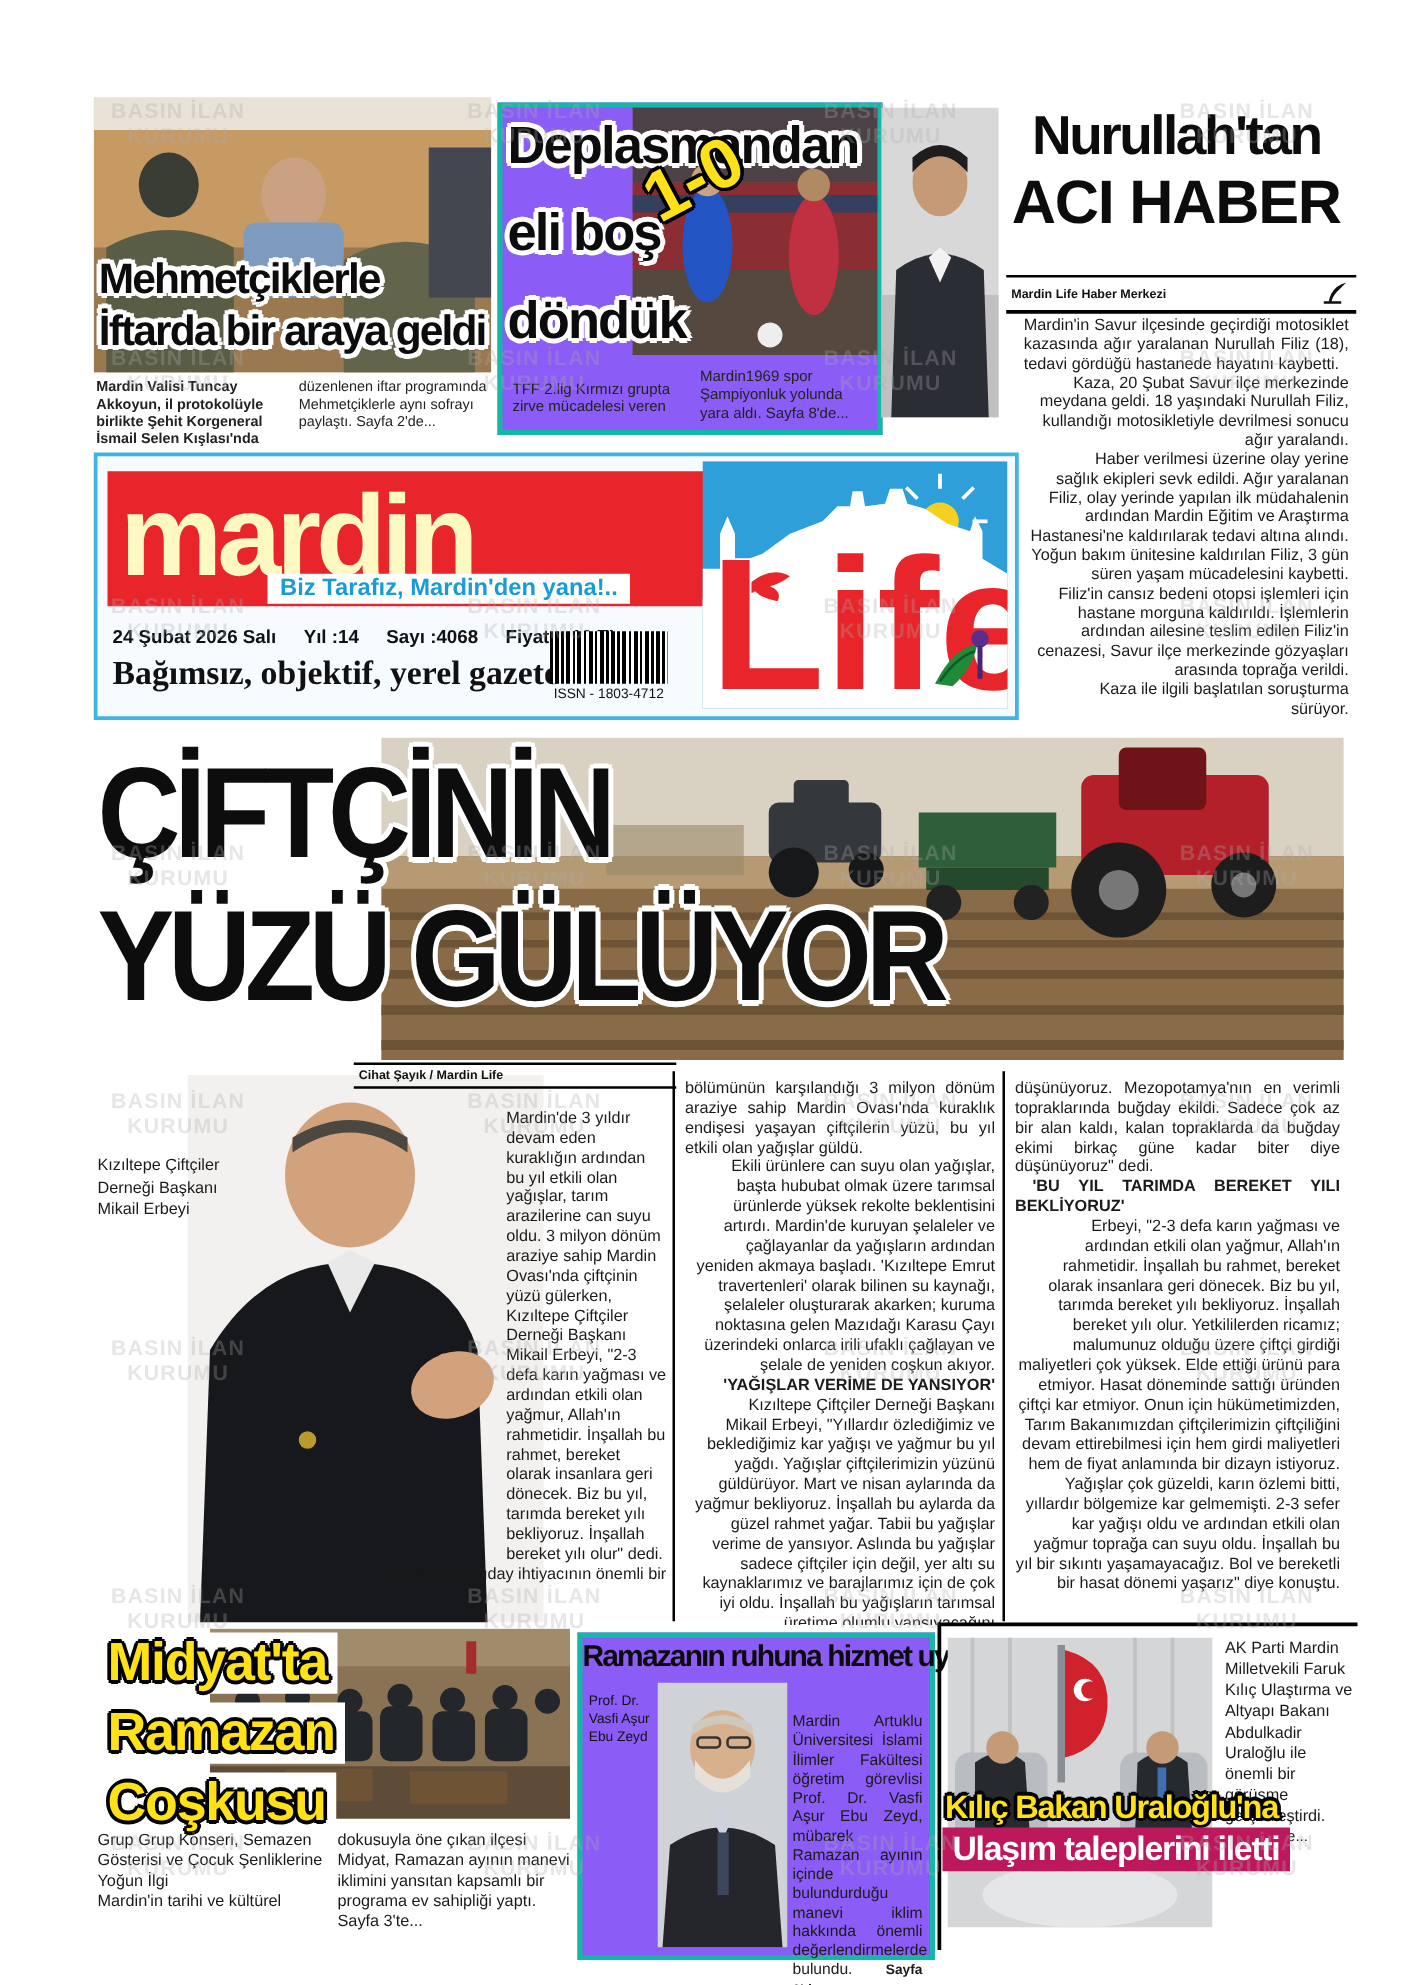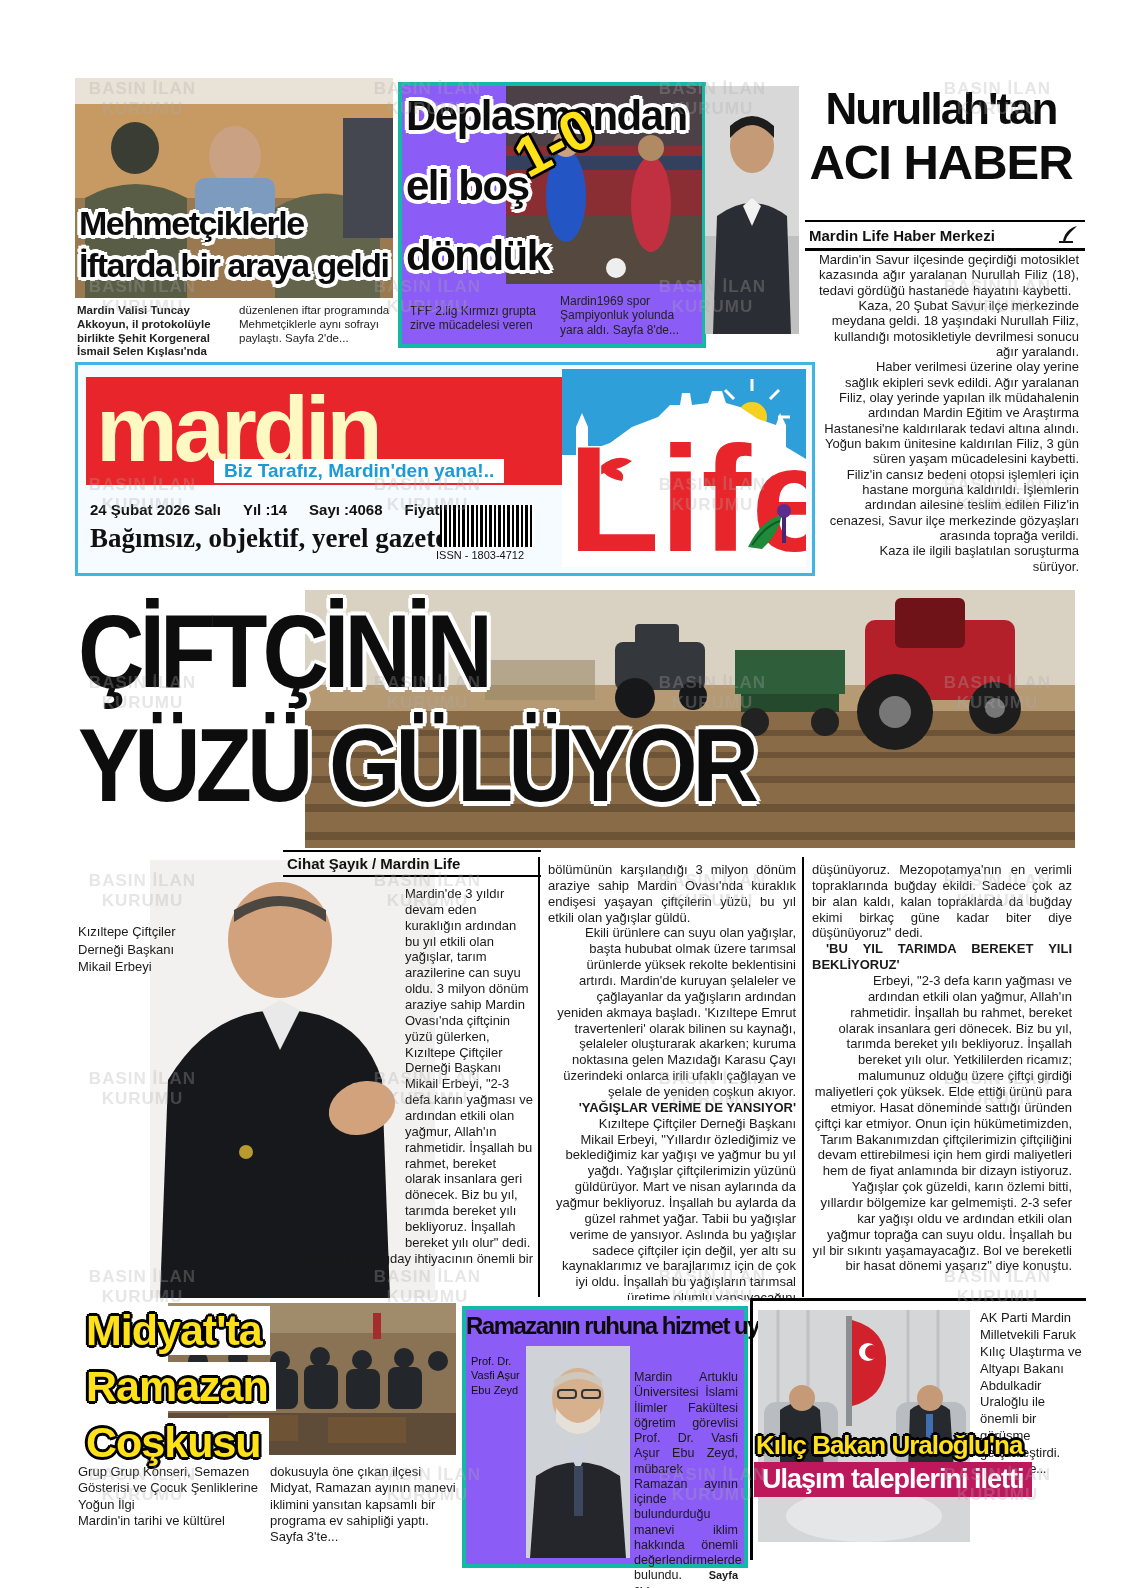--- a/index.html
+++ b/index.html
@@ -15,21 +15,21 @@
   
   .ob{color:#ffe11a;font-weight:bold;
       text-shadow:3px 0 0 #000,-3px 0 0 #000,0 3px 0 #000,0 -3px 0 #000,
       2px 2px 0 #000,-2px 2px 0 #000,2px -2px 0 #000,-2px -2px 0 #000;}
   .caption{font-size:11.5px;line-height:1.2;color:#222;}
   .body-txt{font-size:13px;line-height:1.22;color:#1a1a1a;}
   .body-txt p{margin:0;}
   .ind{text-indent:20px;text-align:right;}
   .subhead{font-weight:bold;}
   .byline-bar{border-top:2px solid #000;border-bottom:3px solid #000;
-      font-weight:bold;font-size:15px;display:flex;align-items:center;
+      font-weight:bold;font-size:10px;display:flex;align-items:center;
       justify-content:space-between;padding:3px 4px;}
   .vrule{background:#000;width:2px;}
   .big-hl{font-weight:bold;font-size:92px;letter-spacing:-5px;color:#0d0d0d;
       transform:scaleY(1.12);transform-origin:top left;white-space:nowrap;}
   .wm-layer{position:absolute;inset:0;display:flex;flex-wrap:wrap;z-index:60;
       pointer-events:none;align-content:flex-start;}
   .wm-cell{width:25%;height:198px;display:flex;align-items:center;justify-content:center;
       text-align:center;white-space:pre-line;font-weight:bold;font-size:17px;
       letter-spacing:1px;color:rgba(173,173,173,0.30);}
   .masthead{border:3px solid #41b4e6;background:#f6fbff;}
@@ -118,21 +118,21 @@
   </section>
 
   <section class="abs masthead" style="left:75px;top:362px;width:734px;height:208px;">
     <div class="abs logo-red" style="left:8px;top:12px;width:472px;height:108px;">mardin</div>
     <div class="abs slogan nw" style="left:136px;top:94px;z-index:3;">Biz Tarafız, Mardin'den yana!..</div>
     <div class="abs dateline nw" style="left:12px;top:136px;">
       <span>24 Şubat 2026 Salı</span><span>Yıl :14</span><span>Sayı :4068</span><span>Fiyatı : 10 TL</span>
     </div>
     <div class="abs tagline nw" style="left:12px;top:158px;">Bağımsız, objektif, yerel gazete</div>
     <div class="abs barcode" style="left:362px;top:140px;width:94px;height:42px;"></div>
-    <div class="abs nw" style="left:358px;top:184px;width:102px;font-size:11px;">ISSN - 1803-4712</div>
+    <div class="abs nw" style="left:358px;top:184px;width:102px;text-align:center;font-size:11px;">ISSN - 1803-4712</div>
     <svg class="abs" style="left:484px;top:4px;" width="244" height="198" viewBox="0 0 244 198">
       <rect width="244" height="198" fill="#2e9fd8"></rect>
       <g>
         <circle cx="190" cy="48" r="15" fill="#f5d020"></circle>
         <g stroke="#fff" stroke-width="3">
           <line x1="190" y1="22" x2="190" y2="10"></line>
             <line x1="190" y1="74" x2="190" y2="86"></line>
           <line x1="164" y1="48" x2="152" y2="48"></line>
             <line x1="216" y1="48" x2="228" y2="48"></line>
           <line x1="172" y1="30" x2="163" y2="21"></line>

